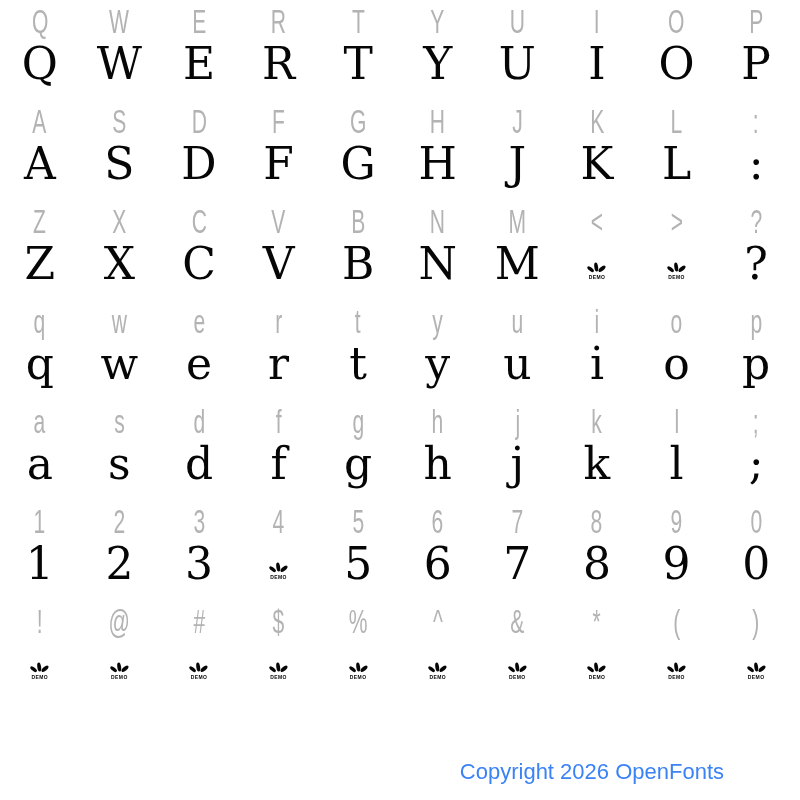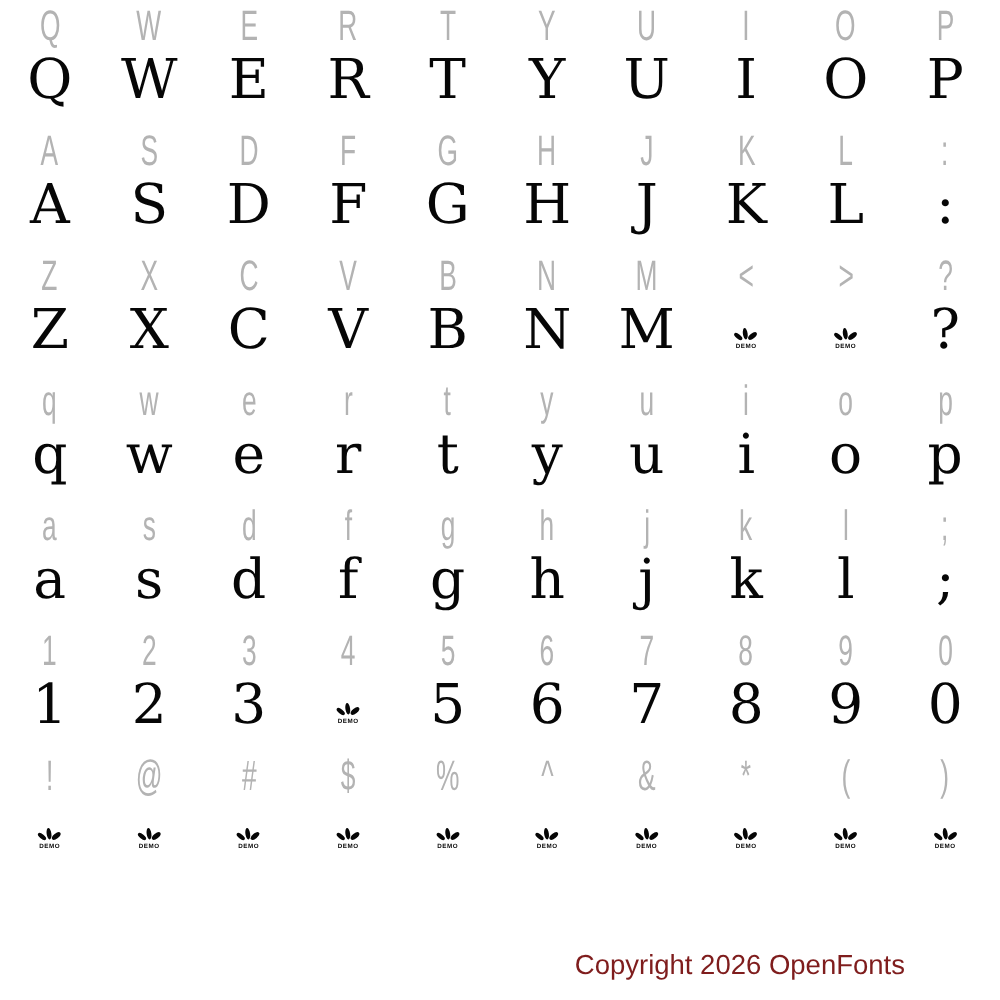--- a/index.html
+++ b/index.html
@@ -77,21 +77,21 @@
     color: #060606;
     text-align: center;
   }
   #copyright {
     position: absolute;
     top: 759px;
     right: 76px;
     font-family: "Liberation Sans", sans-serif;
     font-size: 22px;
     line-height: 26px;
-    color: #7f1d1d;
+    color: #3b82f6;
     font-weight: 400;
   }
 </style>
 </head>
 <body>
 
 <div id="canvas">
   <div id="glyph-grid">
       <div class="row-group">
         <div class="char-row preview-row"><span class="cell"><span class="glyph">Q</span></span><span class="cell"><span class="glyph">W</span></span><span class="cell"><span class="glyph">E</span></span><span class="cell"><span class="glyph">R</span></span><span class="cell"><span class="glyph">T</span></span><span class="cell"><span class="glyph">Y</span></span><span class="cell"><span class="glyph">U</span></span><span class="cell"><span class="glyph">I</span></span><span class="cell"><span class="glyph">O</span></span><span class="cell"><span class="glyph">P</span></span></div>

